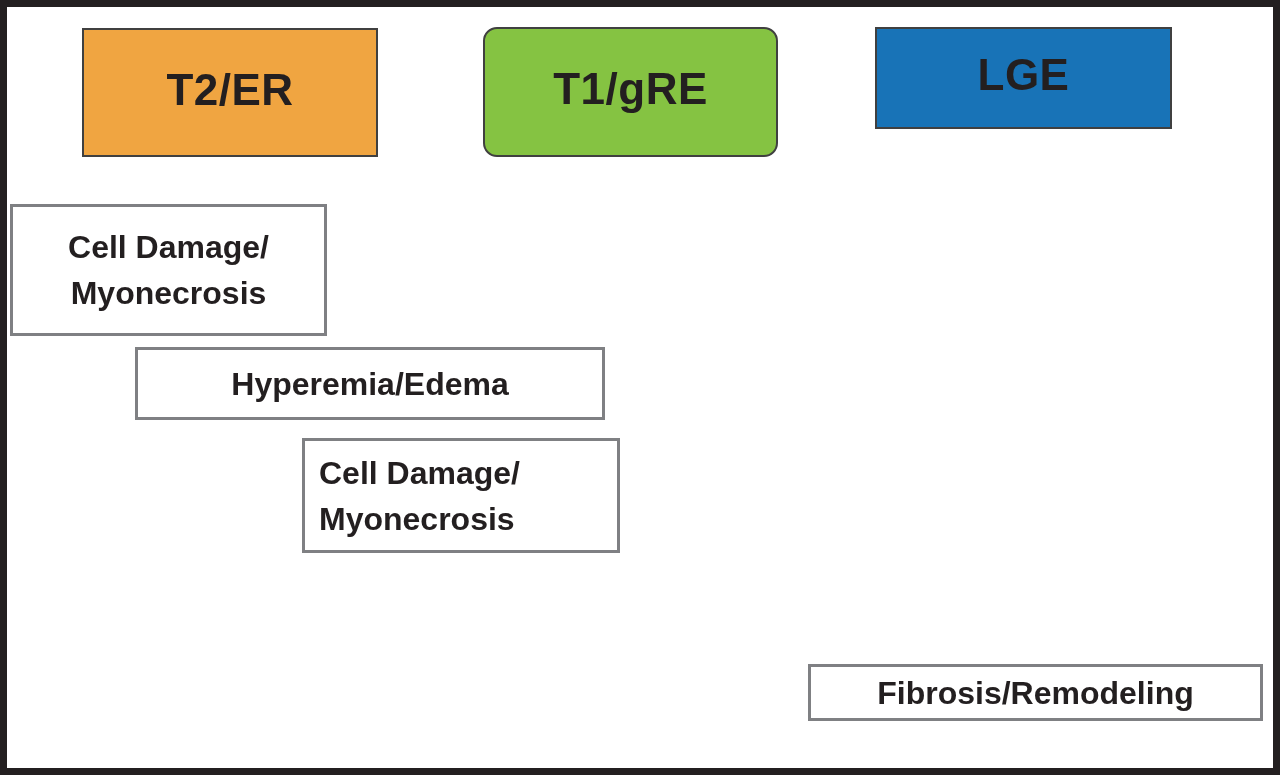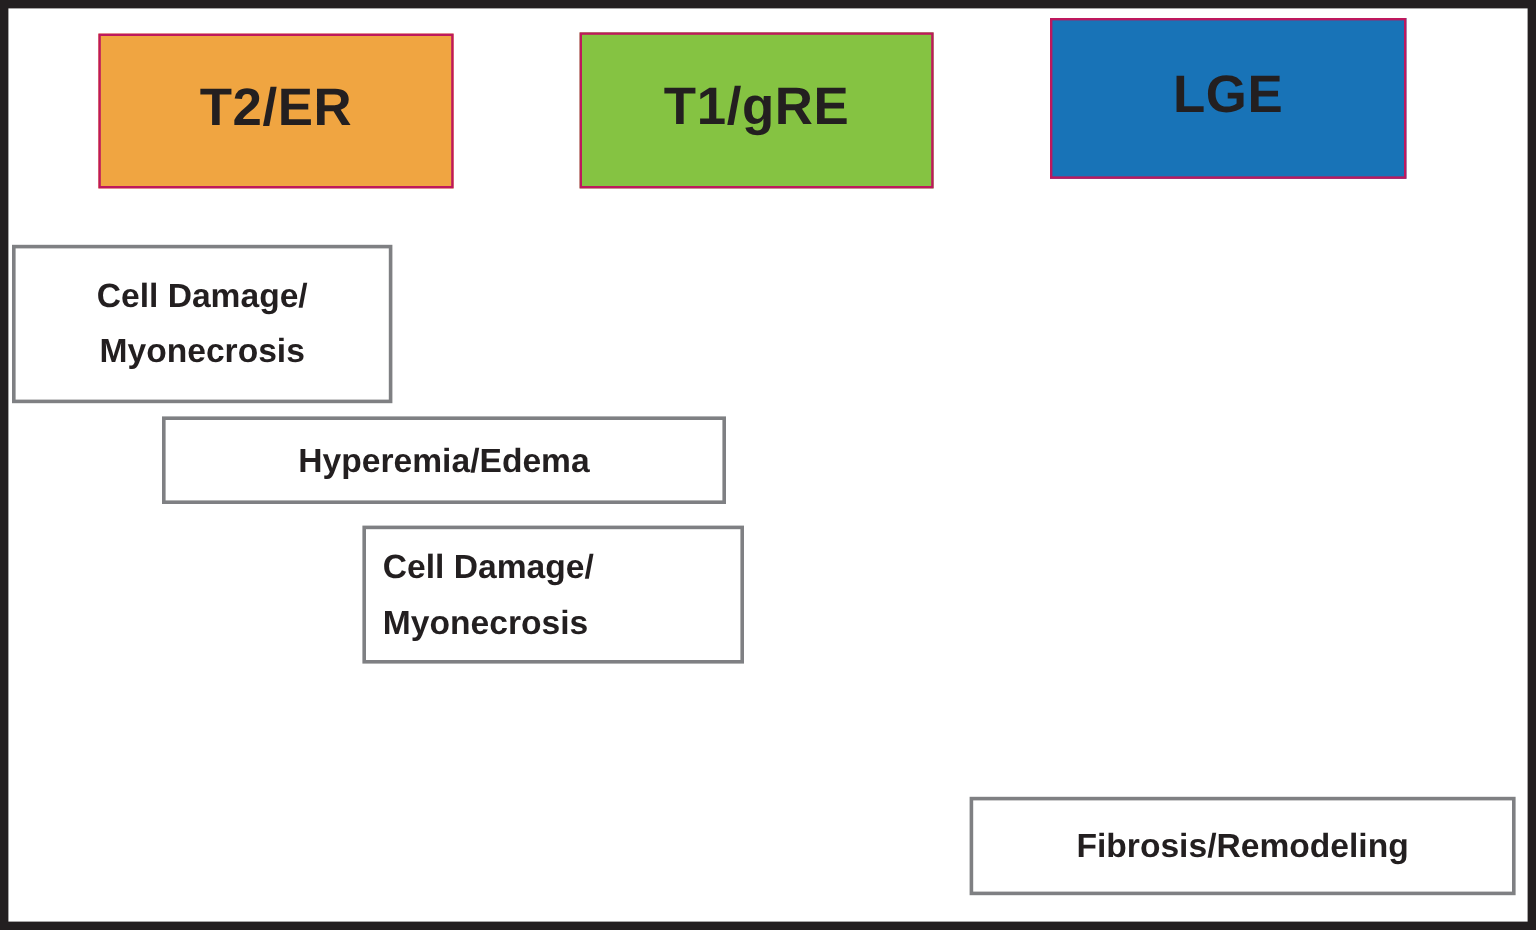--- a/index.html
+++ b/index.html
@@ -24,58 +24,58 @@
   .box {
     position: absolute;
     box-sizing: border-box;
     display: flex;
     flex-direction: column;
     justify-content: center;
     color: #231f20;
     font-weight: bold;
   }
   .header-box {
-    border: 2px solid #be185d;
+    border: 2px solid #404040;
     font-size: 44px;
     letter-spacing: 0.5px;
     align-items: center;
     text-align: center;
     padding-bottom: 6px;
   }
   .cascade-box {
     background: #ffffff;
     border: 3px solid #7f8083;
-    font-size: 28px;
+    font-size: 32px;
     line-height: 46px;
   }
   .align-center { align-items: center; text-align: center; }
   .align-left   { align-items: flex-start; text-align: left; }
   .cascade-box .line { display: block; white-space: nowrap; }
 
   
   #hb0 { left: 75px;  top: 21px; width: 296px; height: 129px; }
   #hb1 { left: 476px; top: 20px; width: 295px; height: 130px; }
-  #hb2 { left: 868px; top: 8px; width: 297px; height: 134px; }
+  #hb2 { left: 868px; top: 20px; width: 297px; height: 102px; }
 
   #cb0 { left: 3px;   top: 197px; width: 317px; height: 132px; }
   #cb1 { left: 128px; top: 340px; width: 470px; height: 73px;  }
   #cb2 { left: 295px; top: 431px; width: 318px; height: 115px; padding-left: 14px; }
   #cb3 { left: 397px; top: 568px; width: 581px; height: 75px;  padding-left: 28px; }
-  #cb4 { left: 801px; top: 657px; width: 455px; height: 82px;  }
+  #cb4 { left: 801px; top: 657px; width: 455px; height: 57px;  }
 </style>
 </head>
 <body>
 
 <div class="frame">
 
   <div class="box header-box" id="hb0" style="background-color: rgb(240, 165, 65);">
     <span>T2/ER</span>
   </div>
 
-  <div class="box header-box" id="hb1" style="background-color: rgb(133, 195, 66);">
+  <div class="box header-box" id="hb1" style="background-color: rgb(133, 195, 66); border-radius: 14px;">
     <span>T1/gRE</span>
   </div>
 
   <div class="box header-box" id="hb2" style="background-color: rgb(24, 115, 183);">
     <span>LGE</span>
   </div>
 
   <div class="box cascade-box align-center" id="cb0">
     <span class="line">Cell Damage/</span>
     <span class="line">Myonecrosis</span>

